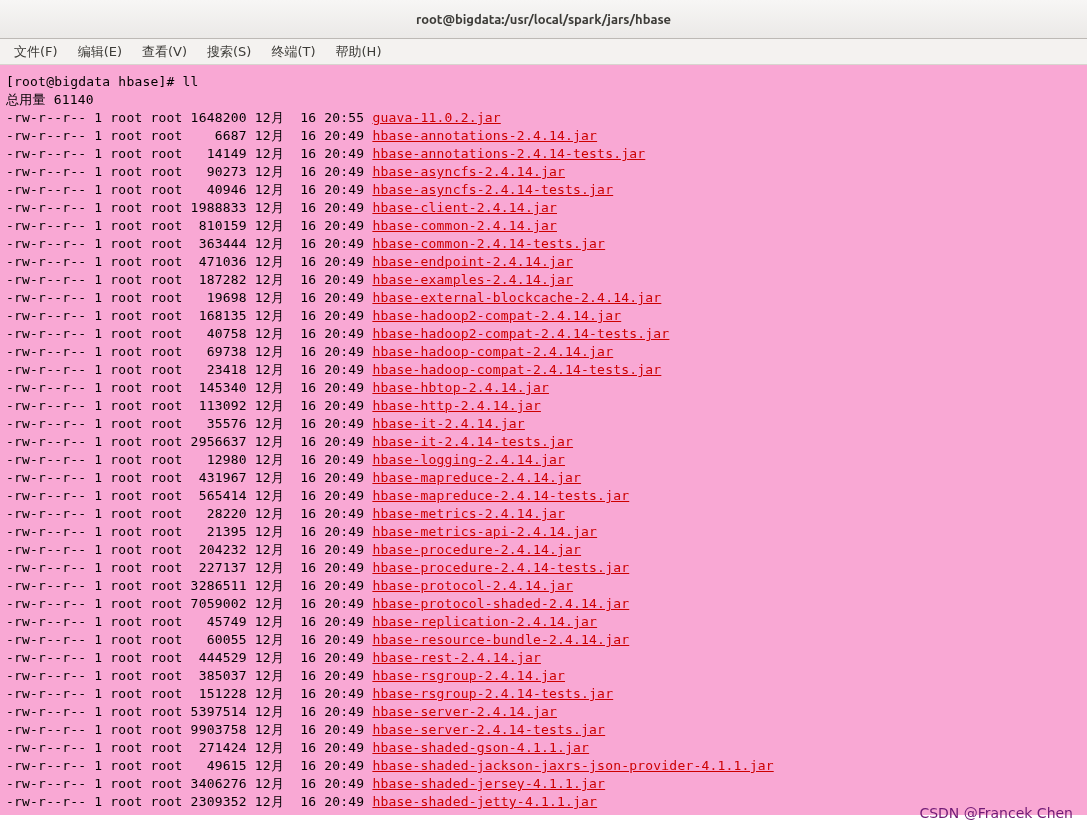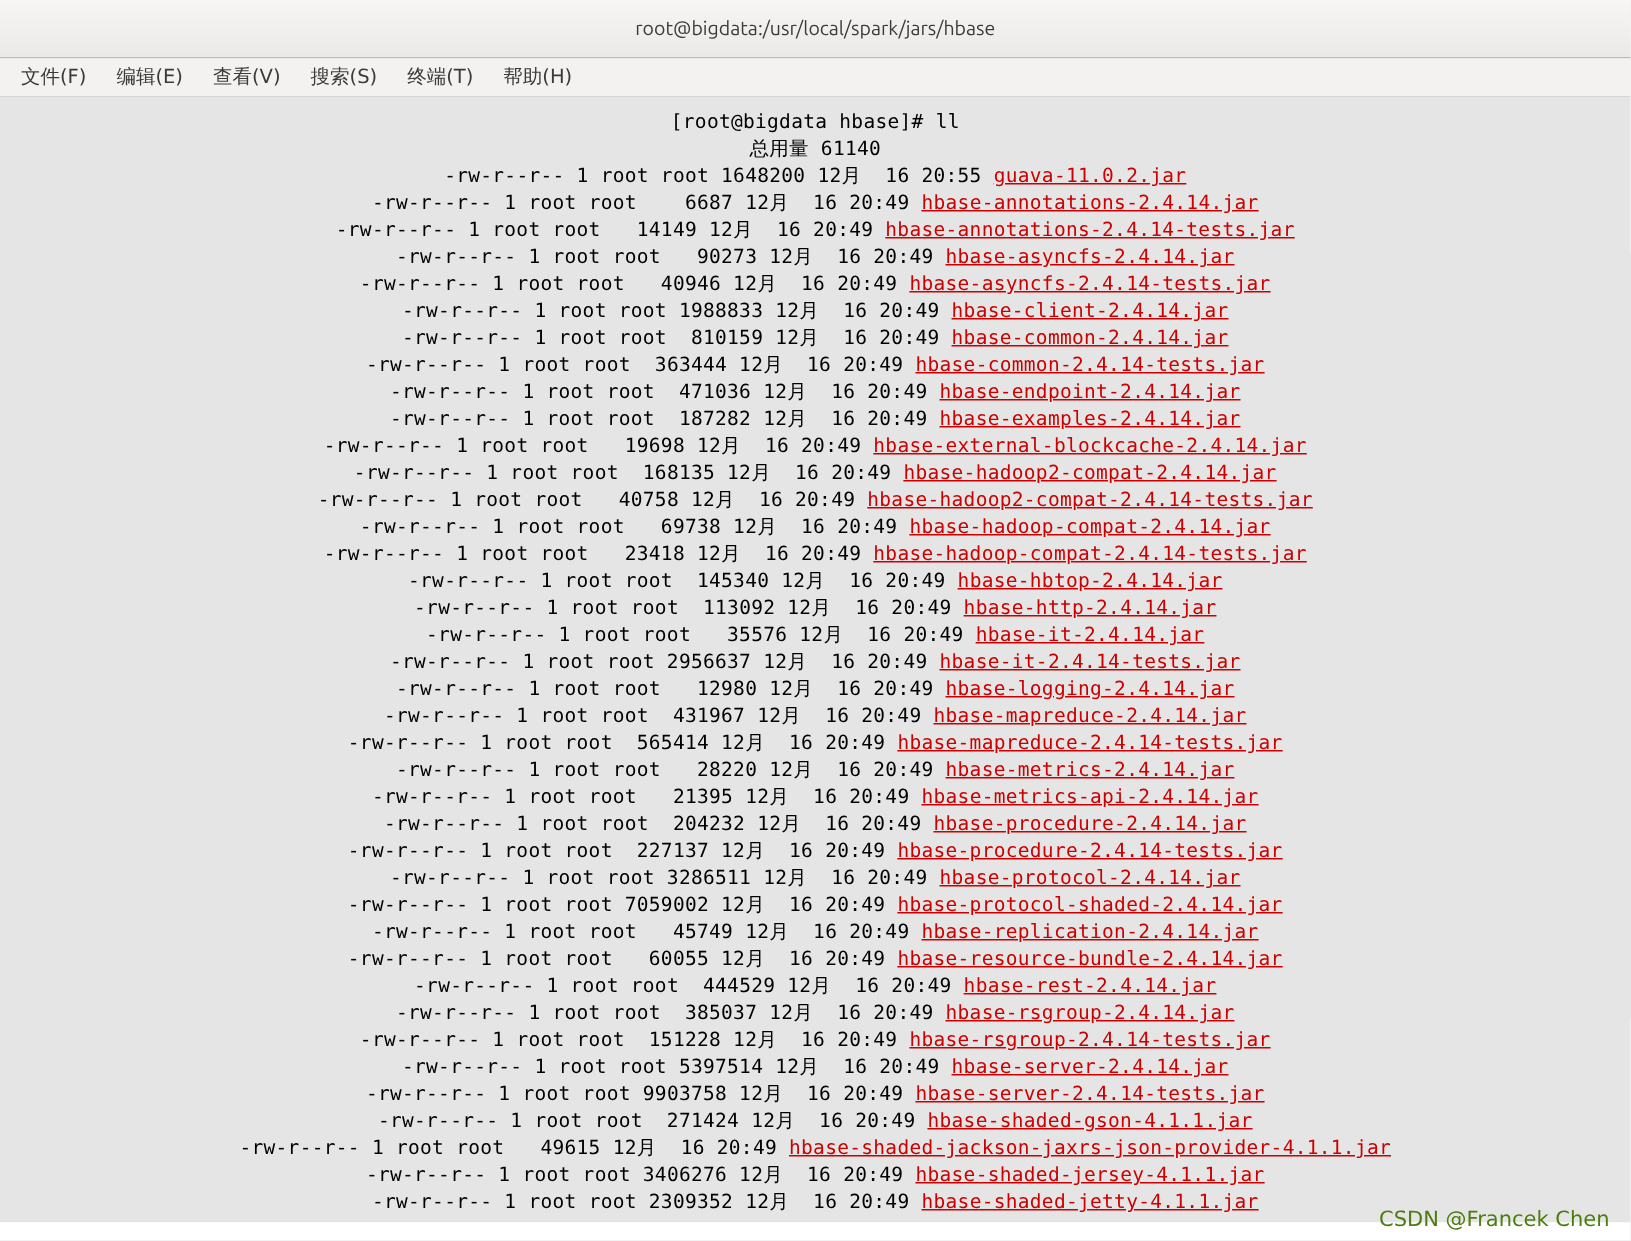--- a/index.html
+++ b/index.html
@@ -12,54 +12,53 @@
   }
   .titlebar {
     background: linear-gradient(to bottom, #f7f6f5, #ebe9e7);
     border-bottom: 1px solid #bdb9b5;
     height: 39px;
     display: flex;
     align-items: center;
     justify-content: center;
     font-family: "Ubuntu", "DejaVu Sans", sans-serif;
     font-size: 13px;
-    font-weight: normal;
+    font-weight: bold;
     color: #3c3b37;
   }
   .menubar {
     background: #f4f2f0;
     border-bottom: 1px solid #d8d4cf;
     height: 26px;
     display: flex;
-    align-items: flex-start;
+    align-items: center;
     padding: 0 6px;
     font-family: "DejaVu Sans", "Ubuntu", sans-serif;
     font-size: 13px;
     color: #3c3b37;
     gap: 4px;
   }
   .menu-item {
     padding: 3px 8px;
     cursor: default;
   }
   .terminal {
     padding: 8px 6px 4px 6px;
-    background: #e5e5e5;
+    background: #f9a8d4;
     white-space: pre;
     line-height: 18px;
     letter-spacing: 0.2px;
-    text-align: center;
   }
   .line { white-space: pre; }
   .fname { color: #cc0000; text-decoration: underline; }
   .watermark {
     position: fixed;
     right: 14px;
     bottom: 6px;
-    color: #4d7c0f;
+    color: #701a75;
     font-family: "DejaVu Sans", sans-serif;
     font-size: 14px;
     pointer-events: none;
   }
 </style>
 </head>
 <body>
 
 <div class="titlebar">
   <span>root@bigdata:/usr/local/spark/jars/hbase</span>

